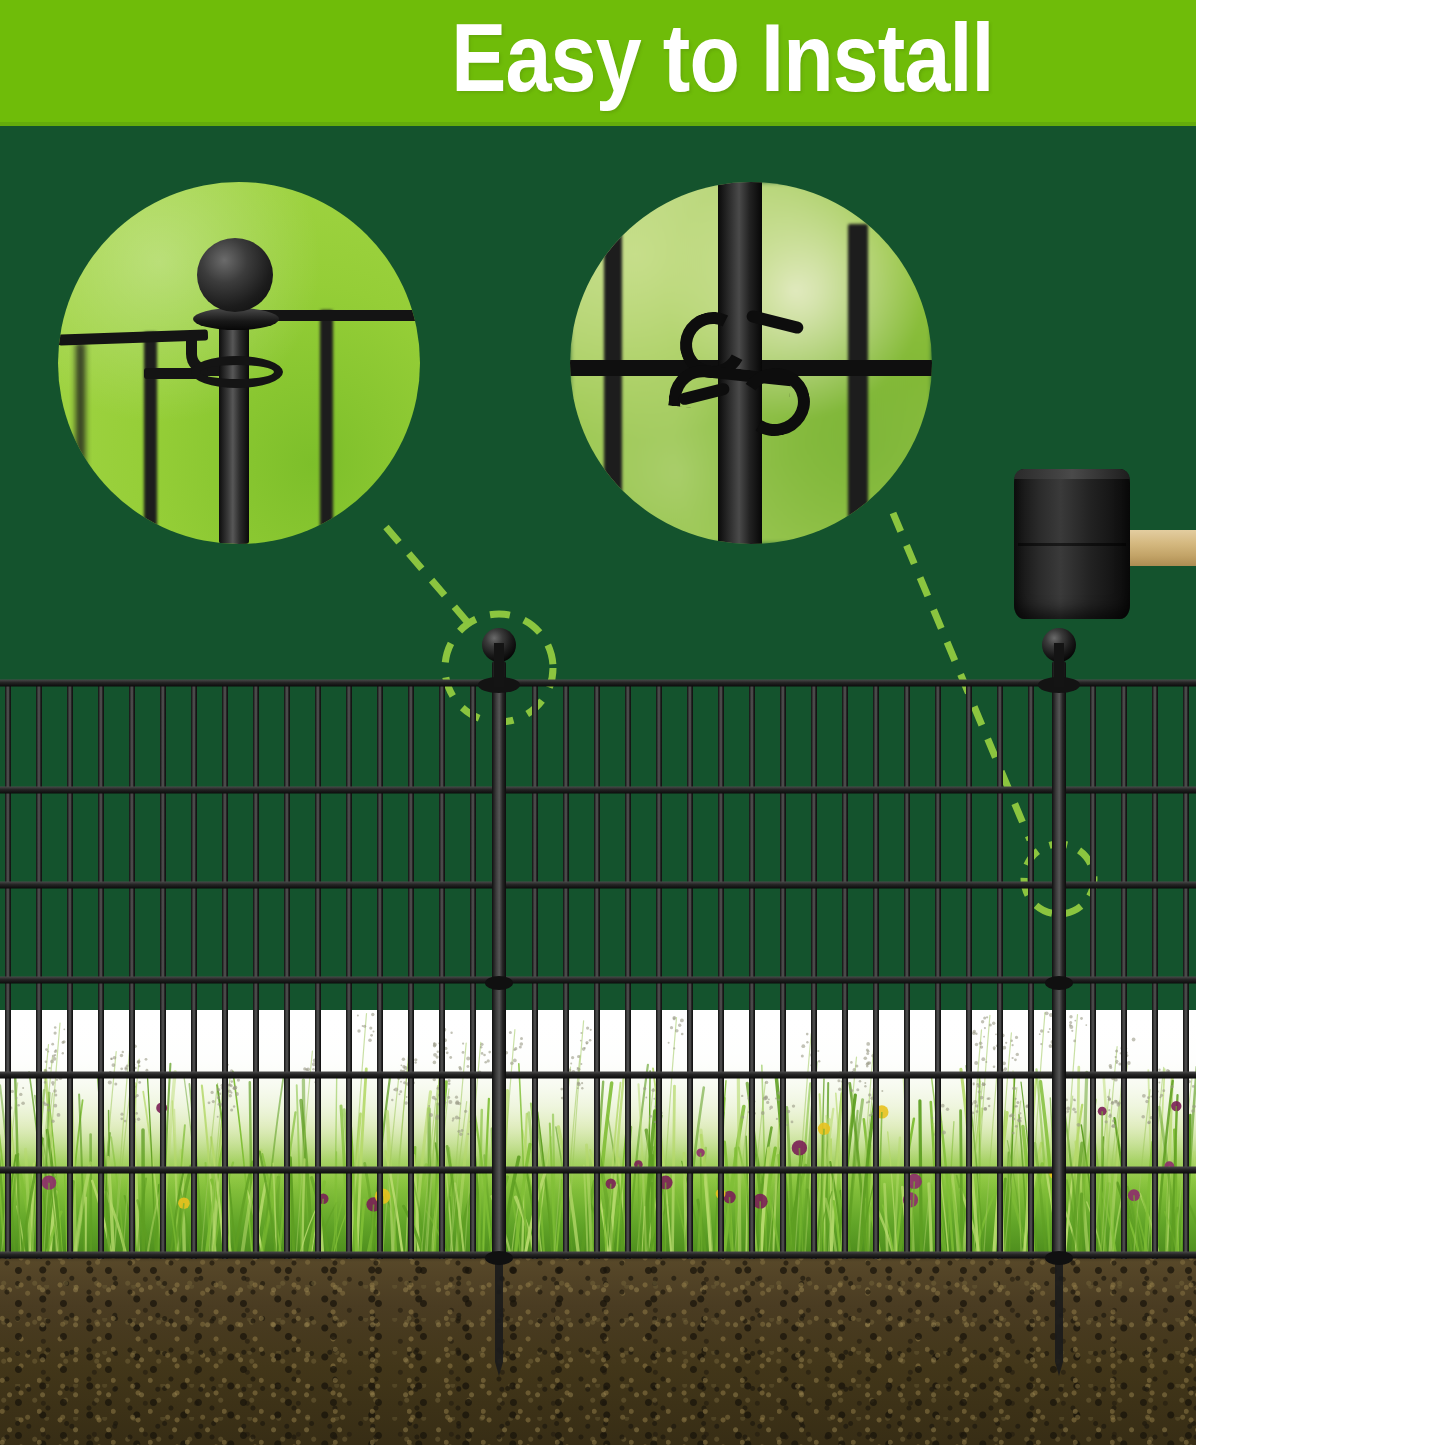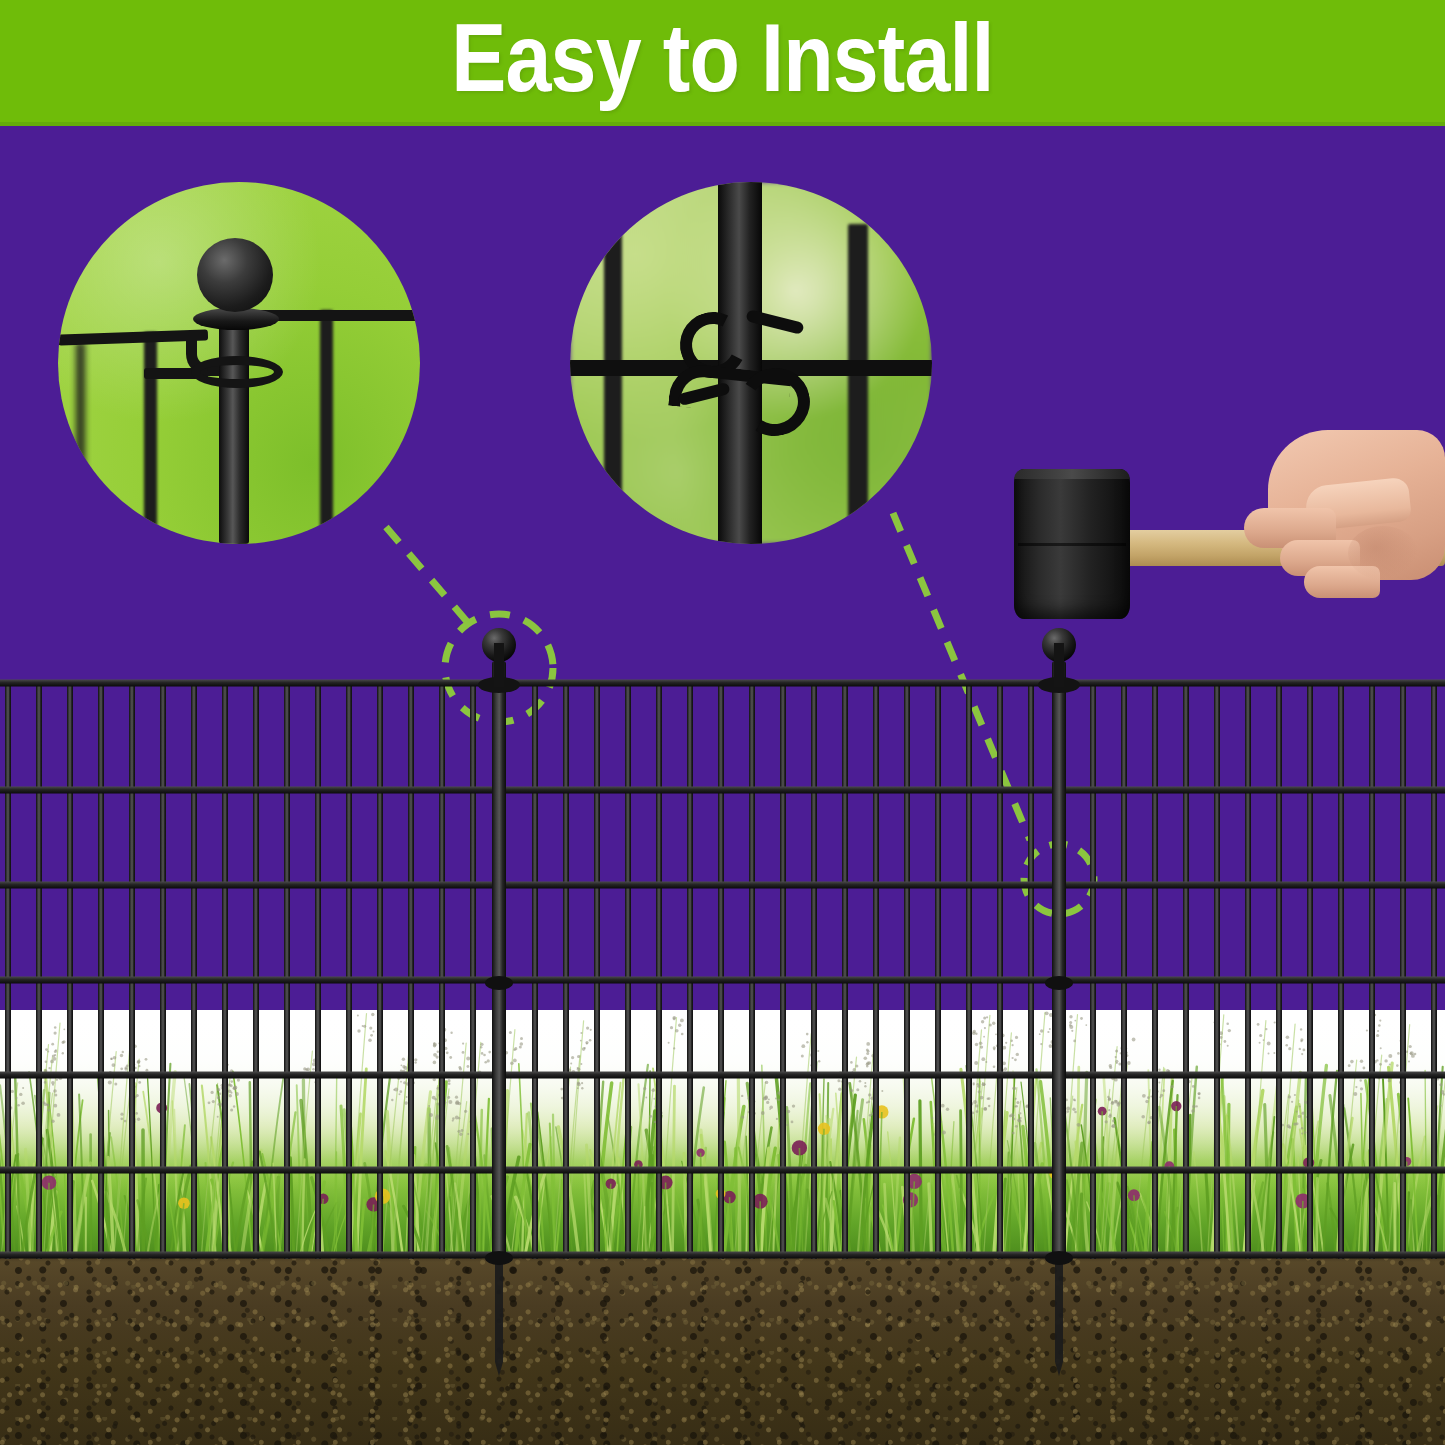--- a/index.html
+++ b/index.html
@@ -5,24 +5,24 @@
   html, body {
     margin: 0;
     padding: 0;
     background: #ffffff;
   }
   body {
     font-family: "Liberation Sans", sans-serif;
   }
   #page {
     position: relative;
-    width: 1445px;
+    width: 1196px;
     height: 1445px;
     overflow: hidden;
-    background: #4c1d95;
+    background: #14532d;
   }
 
   
   .header-band {
     position: absolute;
     left: 0; top: 0;
     width: 1445px;
     height: 122px;
     background: #6FBC09;
   }

